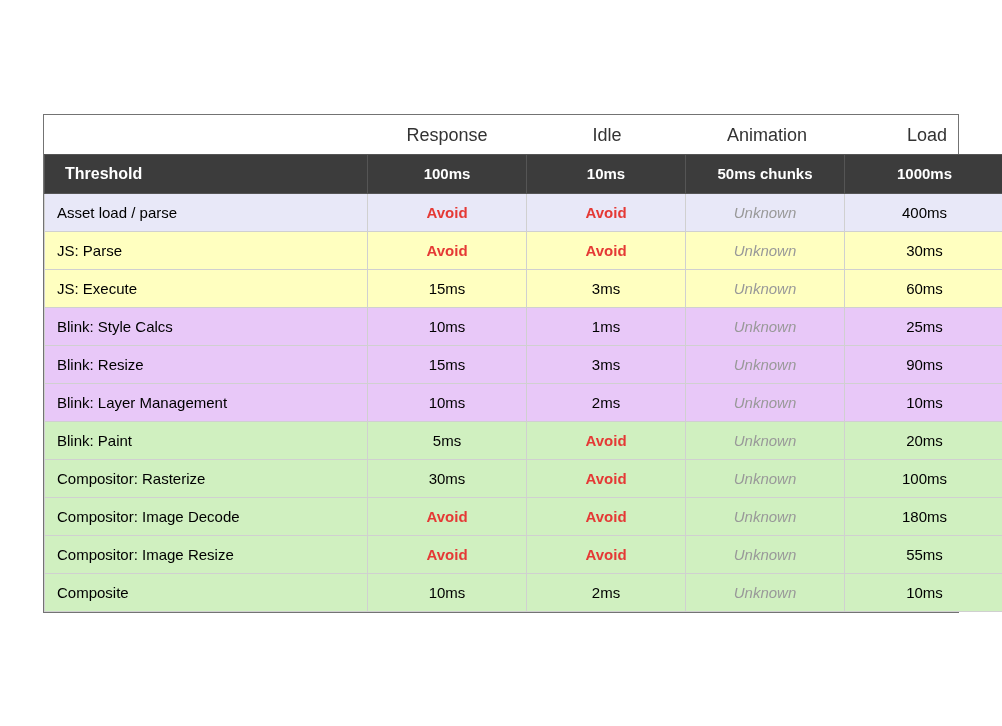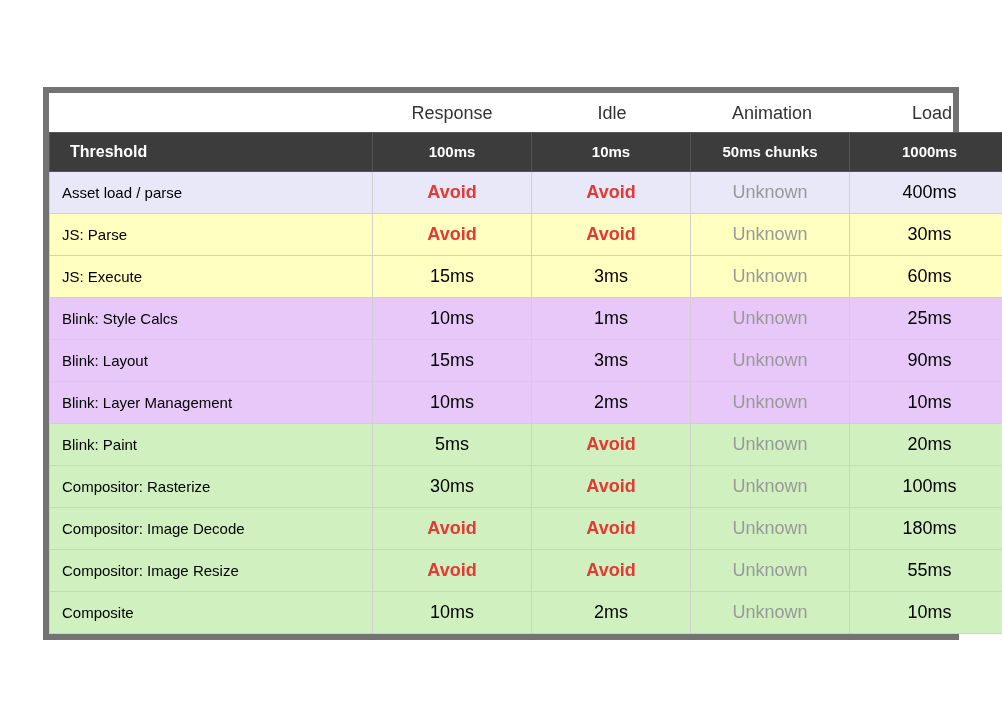--- a/index.html
+++ b/index.html
@@ -7,21 +7,21 @@
       font-family: Arial, sans-serif;
       background: #fff;
       display: flex;
       justify-content: center;
       align-items: center;
       min-height: 726px;
       width: 1002px;
     }
     .table-container {
       width: 916px;
-      border: 6px solid #737373;
+      border: 1px solid #737373;
     }
     .col-headers {
       display: grid;
       grid-template-columns: 323px 160px 160px 160px 160px;
       background: #fff;
       padding: 10px 0 8px 0;
     }
     .col-header-cell {
       text-align: center;
       font-size: 18px;
@@ -56,35 +56,36 @@
     thead th:first-child {
       text-align: left;
       font-size: 16px;
     }
     tbody tr {
       border: 1px solid #ccc;
       padding-left: 36px;
     }
     tbody td {
       padding: 10px 12px;
-      font-size: 18px;
+      font-size: 15px;
       text-align: center;
       border: 1px solid #d0d0d0;
     }
     tbody td:first-child {
       text-align: left;
       font-size: 15px;
       font-weight: 500;
     }
     .avoid {
       color: #e53935;
       font-weight: 700;
     }
     .unknown {
       color: #999;
+      font-style: italic;
     }
 
     .row-asset { background-color: #e8e8f8; }
     .row-js1 { background-color: #ffffc0; }
     .row-js2 { background-color: #ffffc0; }
     .row-js3 { background-color: #ffffc0; }
     .row-blink1 { background-color: #e8c8f8; }
     .row-blink2 { background-color: #e8c8f8; }
     .row-blink3 { background-color: #e8c8f8; }
     .row-paint { background-color: #d0f0c0; }
@@ -146,21 +147,21 @@
           <td>60ms</td>
         </tr>
         <tr class="row-blink1">
           <td>Blink: Style Calcs</td>
           <td>10ms</td>
           <td>1ms</td>
           <td><span class="unknown">Unknown</span></td>
           <td>25ms</td>
         </tr>
         <tr class="row-blink2">
-          <td>Blink: Layout</td>
+          <td>Blink: Resize</td>
           <td>15ms</td>
           <td>3ms</td>
           <td><span class="unknown">Unknown</span></td>
           <td>90ms</td>
         </tr>
         <tr class="row-blink3">
           <td>Blink: Layer Management</td>
           <td>10ms</td>
           <td>2ms</td>
           <td><span class="unknown">Unknown</span></td>

